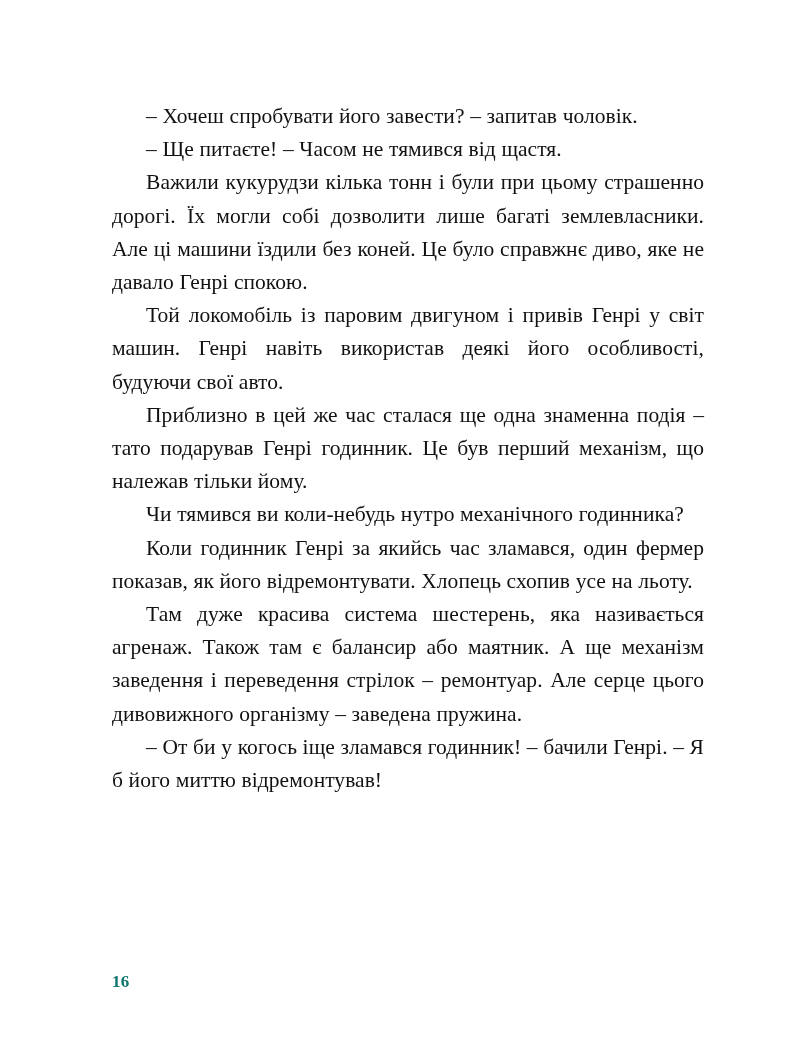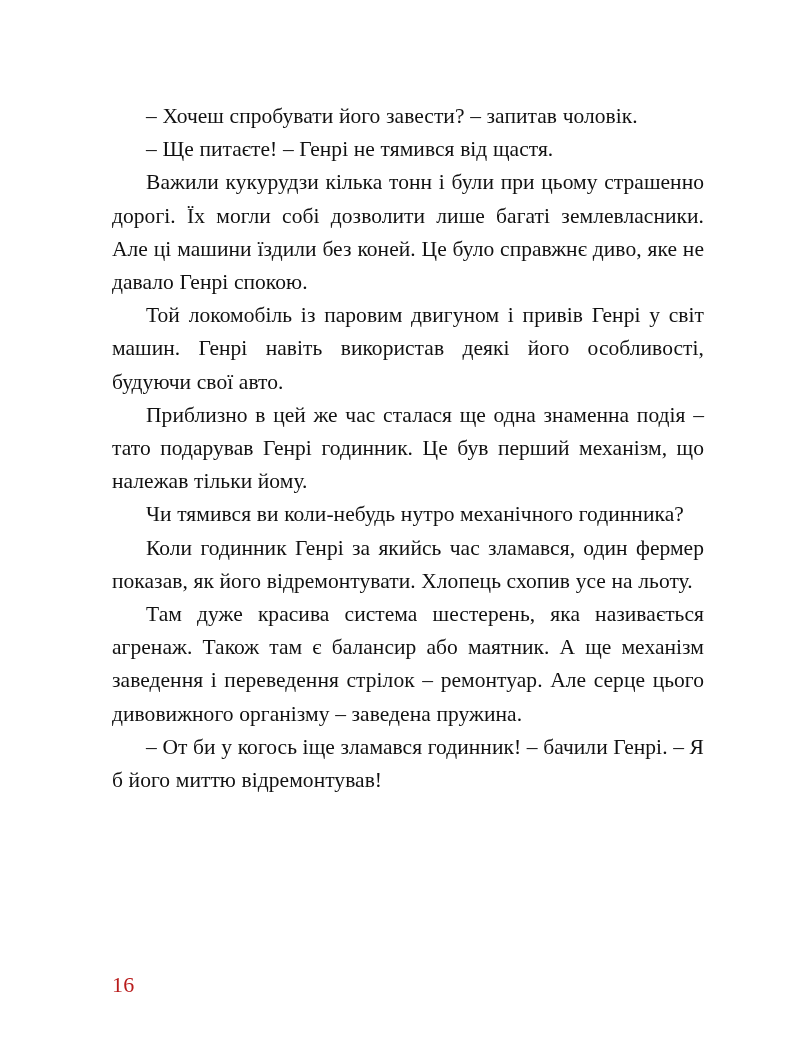--- a/index.html
+++ b/index.html
@@ -39,34 +39,34 @@
     word-spacing: 0.2px;
     letter-spacing: 0.05px;
   }
   .para.dialogue {
     text-indent: 34px;
   }
   .page-number {
     position: absolute;
     left: 104px;
     top: 972px;
-    font-size: 22px;
-    font-weight: normal;
+    font-size: 17px;
+    font-weight: bold;
     font-family: "Liberation Serif", "DejaVu Serif", serif;
-    color: #b91c1c;
+    color: #0f766e;
     letter-spacing: 0.3px;
   }
 </style>
 </head>
 <body>
 
 <div class="page">
   <div class="text-column">
     <p class="para dialogue">– Хочеш спробувати його завести? – запитав чоловік.</p>
-    <p class="para dialogue">– Ще питаєте! – Генрі не тямився від щастя.</p>
+    <p class="para dialogue">– Ще питаєте! – Часом не тямився від щастя.</p>
     <p class="para">Важили кукурудзи кілька тонн і були при цьому страшенно дорогі. Їх могли собі дозволити лише багаті землевласники. Але ці машини їздили без коней. Це було справжнє диво, яке не давало Генрі спокою.</p>
     <p class="para">Той локомобіль із паровим двигуном і привів Генрі у світ машин. Генрі навіть використав деякі його особливості, будуючи свої авто.</p>
     <p class="para">Приблизно в цей же час сталася ще одна знаменна подія – тато подарував Генрі годинник. Це був перший механізм, що належав тільки йому.</p>
     <p class="para">Чи тямився ви коли-небудь нутро механічного годинника?</p>
     <p class="para">Коли годинник Генрі за якийсь час зламався, один фермер показав, як його відремонтувати. Хлопець схопив усе на льоту.</p>
     <p class="para">Там дуже красива система шестерень, яка називається агренаж. Також там є балансир або маятник. А ще механізм заведення і переведення стрілок – ремонтуар. Але серце цього дивовижного організму – заведена пружина.</p>
     <p class="para dialogue">– От би у когось іще зламався годинник! – бачили Генрі. – Я б його миттю відремонтував!</p>
   </div>
   <div class="page-number">16</div>
 </div>

